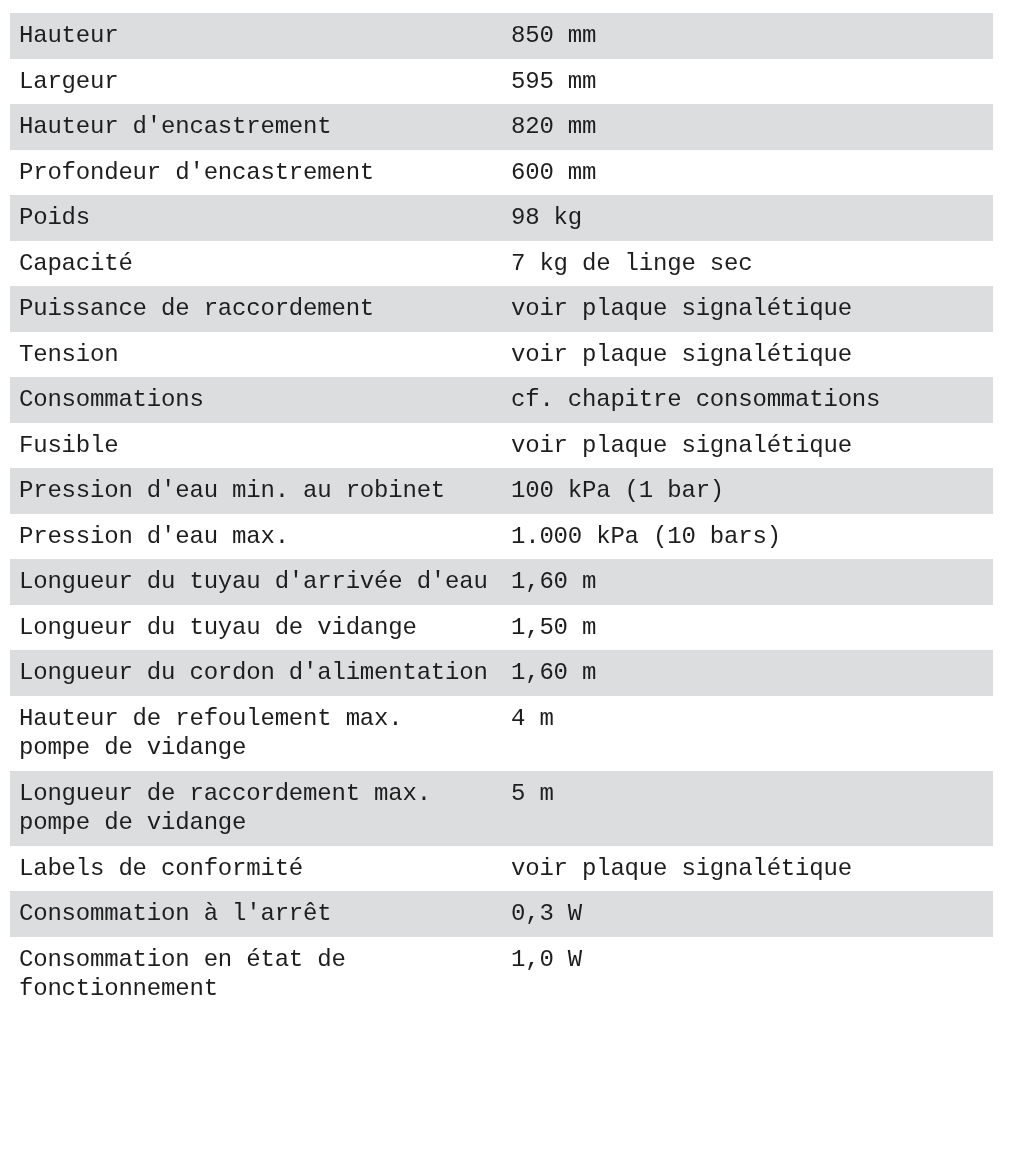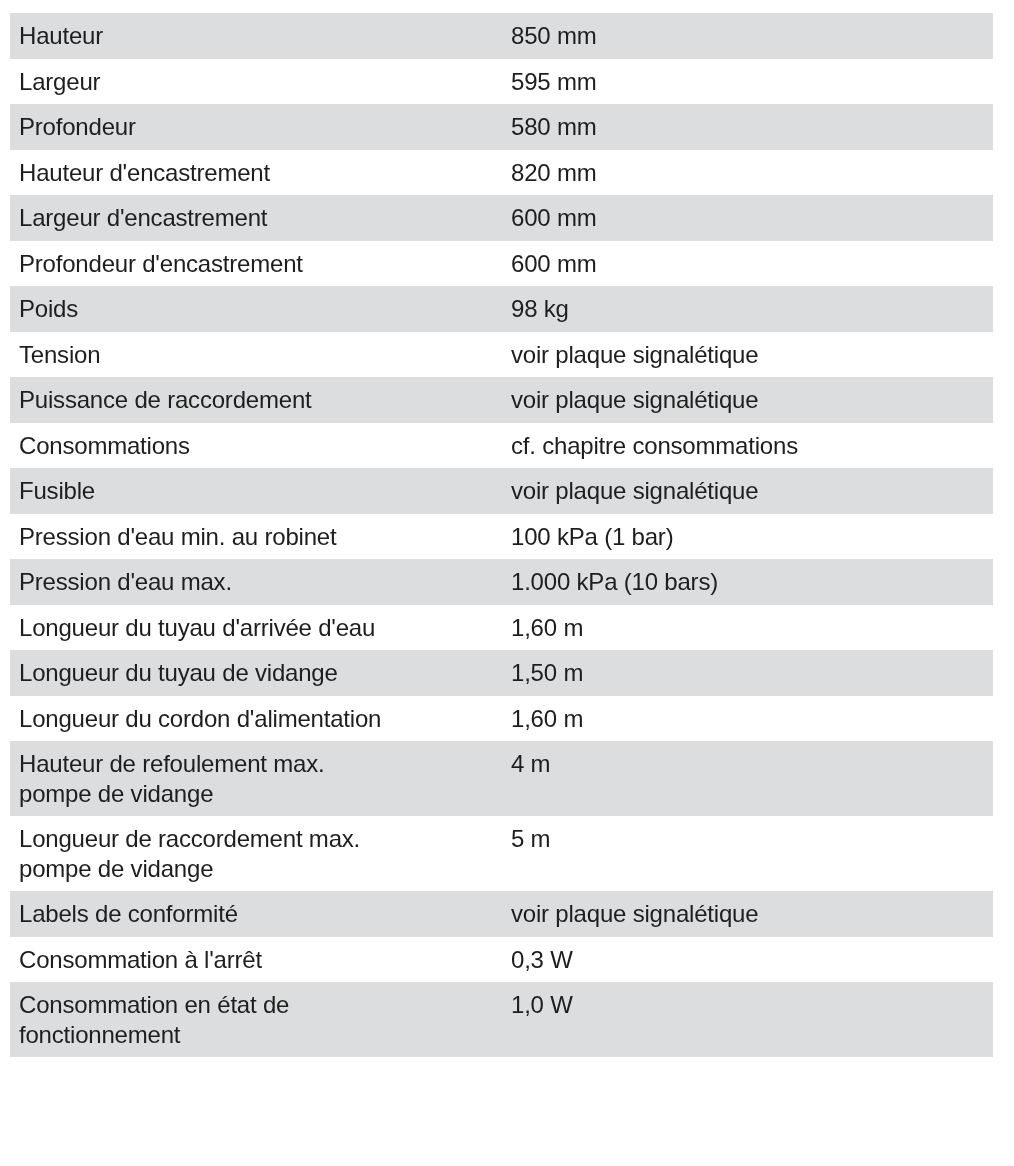--- a/index.html
+++ b/index.html
@@ -12,20 +12,21 @@
     height: 1166px;
     font-family: "Liberation Sans", "DejaVu Sans", sans-serif;
     color: var(--text-color, #1e1e1e);
     overflow: hidden;
   }
   .spec-table-wrap {
     position: absolute;
     left: 10px;
     top: 13px;
     width: 983px;
+    font-family: Liberation Mono, monospace;
   }
   table.spec-table {
     width: 983px;
     border-collapse: collapse;
     table-layout: fixed;
   }
   table.spec-table col.col-label { width: 501px; }
   table.spec-table col.col-value { width: 482px; }
   table.spec-table tr:nth-child(odd) td {
     background: var(--shaded-row-color, #dcddde);
@@ -59,54 +60,50 @@
   <tr>
     <td class="label-cell">Hauteur</td>
     <td class="value-cell">850 mm</td>
   </tr>
 
   <tr>
     <td class="label-cell">Largeur</td>
     <td class="value-cell">595 mm</td>
   </tr>
 
-  <tr>
-    <td class="label-cell">Profondeur</td>
-    <td class="value-cell">580 mm</td>
-  </tr>
 
 
   <tr>
     <td class="label-cell">Hauteur d'encastrement</td>
     <td class="value-cell">820 mm</td>
   </tr>
 
-  <tr>
-    <td class="label-cell">Largeur d'encastrement</td>
-    <td class="value-cell">600 mm</td>
-  </tr>
 
   <tr>
     <td class="label-cell">Profondeur d'encastrement</td>
     <td class="value-cell">600 mm</td>
   </tr>
 
   <tr>
     <td class="label-cell">Poids</td>
     <td class="value-cell">98 kg</td>
   </tr>
 
+  <tr>
+    <td class="label-cell">Capacité</td>
+    <td class="value-cell">7 kg de linge sec</td>
+  </tr>
 
   <tr>
-    <td class="label-cell">Tension</td>
+    <td class="label-cell">Puissance de raccordement</td>
     <td class="value-cell">voir plaque signalétique</td>
   </tr>
 
   <tr>
-    <td class="label-cell">Puissance de raccordement</td>
+    <td class="label-cell">Tension</td>
     <td class="value-cell">voir plaque signalétique</td>
   </tr>
 
   <tr>
     <td class="label-cell">Consommations</td>
     <td class="value-cell">cf. chapitre consommations</td>
   </tr>
 
   <tr>
     <td class="label-cell">Fusible</td>

